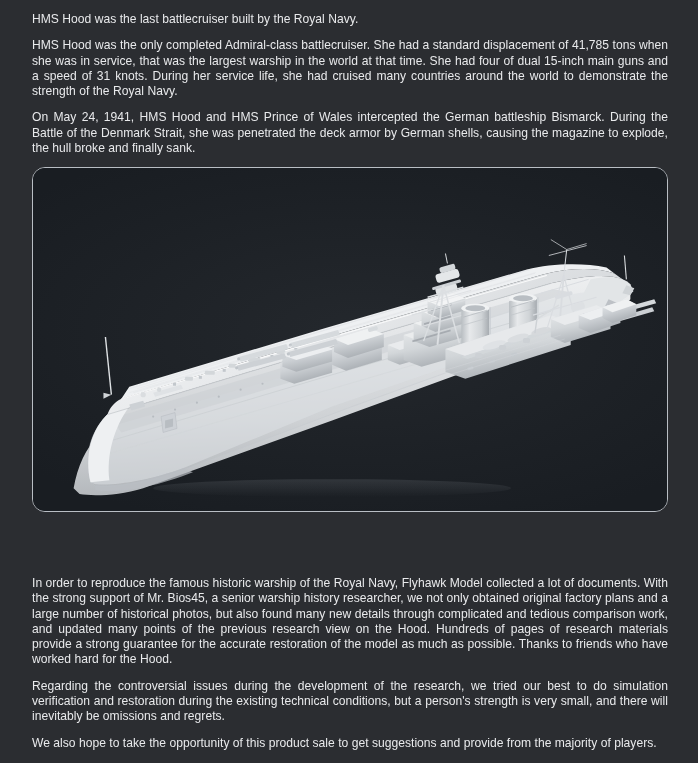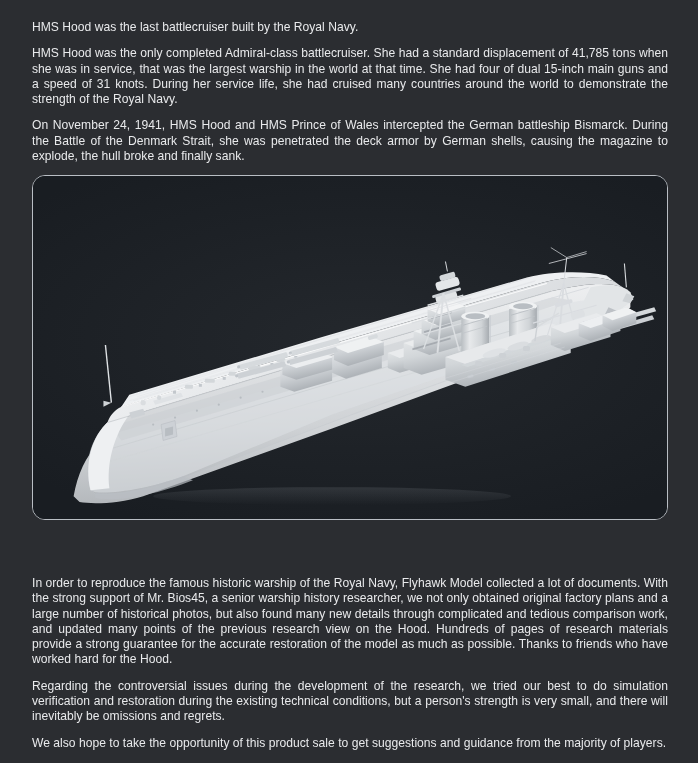--- a/index.html
+++ b/index.html
@@ -17,21 +17,21 @@
   #page {
     position: relative;
     width: 698px;
     height: 763px;
     background: #2b2d31;
     box-sizing: border-box;
   }
   .content {
     position: absolute;
     left: 32px;
-    top: 20px;
+    top: 12px;
     width: 636px;
   }
   p.para {
     color: #e9eaec;
     font-size: 12.1px;
     line-height: 15.3px;
     text-align: justify;
     text-justify: inter-word;
     margin: 0 0 11px 0;
     letter-spacing: 0.02px;
@@ -69,21 +69,21 @@
   }
 </style>
 </head>
 <body>
 
 <div id="page">
 
   <div class="content">
     <p class="para">HMS Hood was the last battlecruiser built by the Royal Navy.</p>
     <p class="para">HMS Hood was the only completed Admiral-class battlecruiser. She had a standard displacement of 41,785 tons when she was in service, that was the largest warship in the world at that time. She had four of dual 15-inch main guns and a speed of 31 knots. During her service life, she had cruised many countries around the world to demonstrate the strength of the Royal Navy.</p>
-    <p class="para">On November 24, 1941, HMS Hood and HMS Prince of Wales intercepted the German battleship Bismarck. During the Battle of the Denmark Strait, she was penetrated the deck armor by German shells, causing the magazine to explode, the hull broke and finally sank.</p>
+    <p class="para">On May 24, 1941, HMS Hood and HMS Prince of Wales intercepted the German battleship Bismarck. During the Battle of the Denmark Strait, she was penetrated the deck armor by German shells, causing the magazine to explode, the hull broke and finally sank.</p>
 
     <div class="image-panel">
       <div class="render-wrap">
         <svg viewBox="0 0 636 345" preserveAspectRatio="xMidYMid meet">
           <defs>
             <linearGradient id="hullSide" x1="0" y1="0" x2="0.15" y2="1">
               <stop offset="0%" stop-color="#f3f4f5"></stop>
               <stop offset="35%" stop-color="#e4e6e8"></stop>
               <stop offset="72%" stop-color="#cfd2d5"></stop>
               <stop offset="100%" stop-color="#b3b7bb"></stop>
@@ -429,16 +429,16 @@
             <ellipse cx="300" cy="322" rx="180" ry="9" fill="url(#shadowFade)" opacity="0.35"></ellipse>
           </g>
         </svg>
       </div>
     </div>
   </div>
 
   <div class="bottom-block">
     <p class="para">In order to reproduce the famous historic warship of the Royal Navy, Flyhawk Model collected a lot of documents. With the strong support of Mr. Bios45, a senior warship history researcher, we not only obtained original factory plans and a large number of historical photos, but also found many new details through complicated and tedious comparison work, and updated many points of the previous research view on the Hood. Hundreds of pages of research materials provide a strong guarantee for the accurate restoration of the model as much as possible. Thanks to friends who have worked hard for the Hood.</p>
     <p class="para">Regarding the controversial issues during the development of the research, we tried our best to do simulation verification and restoration during the existing technical conditions, but a person's strength is very small, and there will inevitably be omissions and regrets.</p>
-    <p class="para">We also hope to take the opportunity of this product sale to get suggestions and guidance from the majority of players.</p>
+    <p class="para">We also hope to take the opportunity of this product sale to get suggestions and provide from the majority of players.</p>
   </div>
 
 </div>
 
 </body></html>

